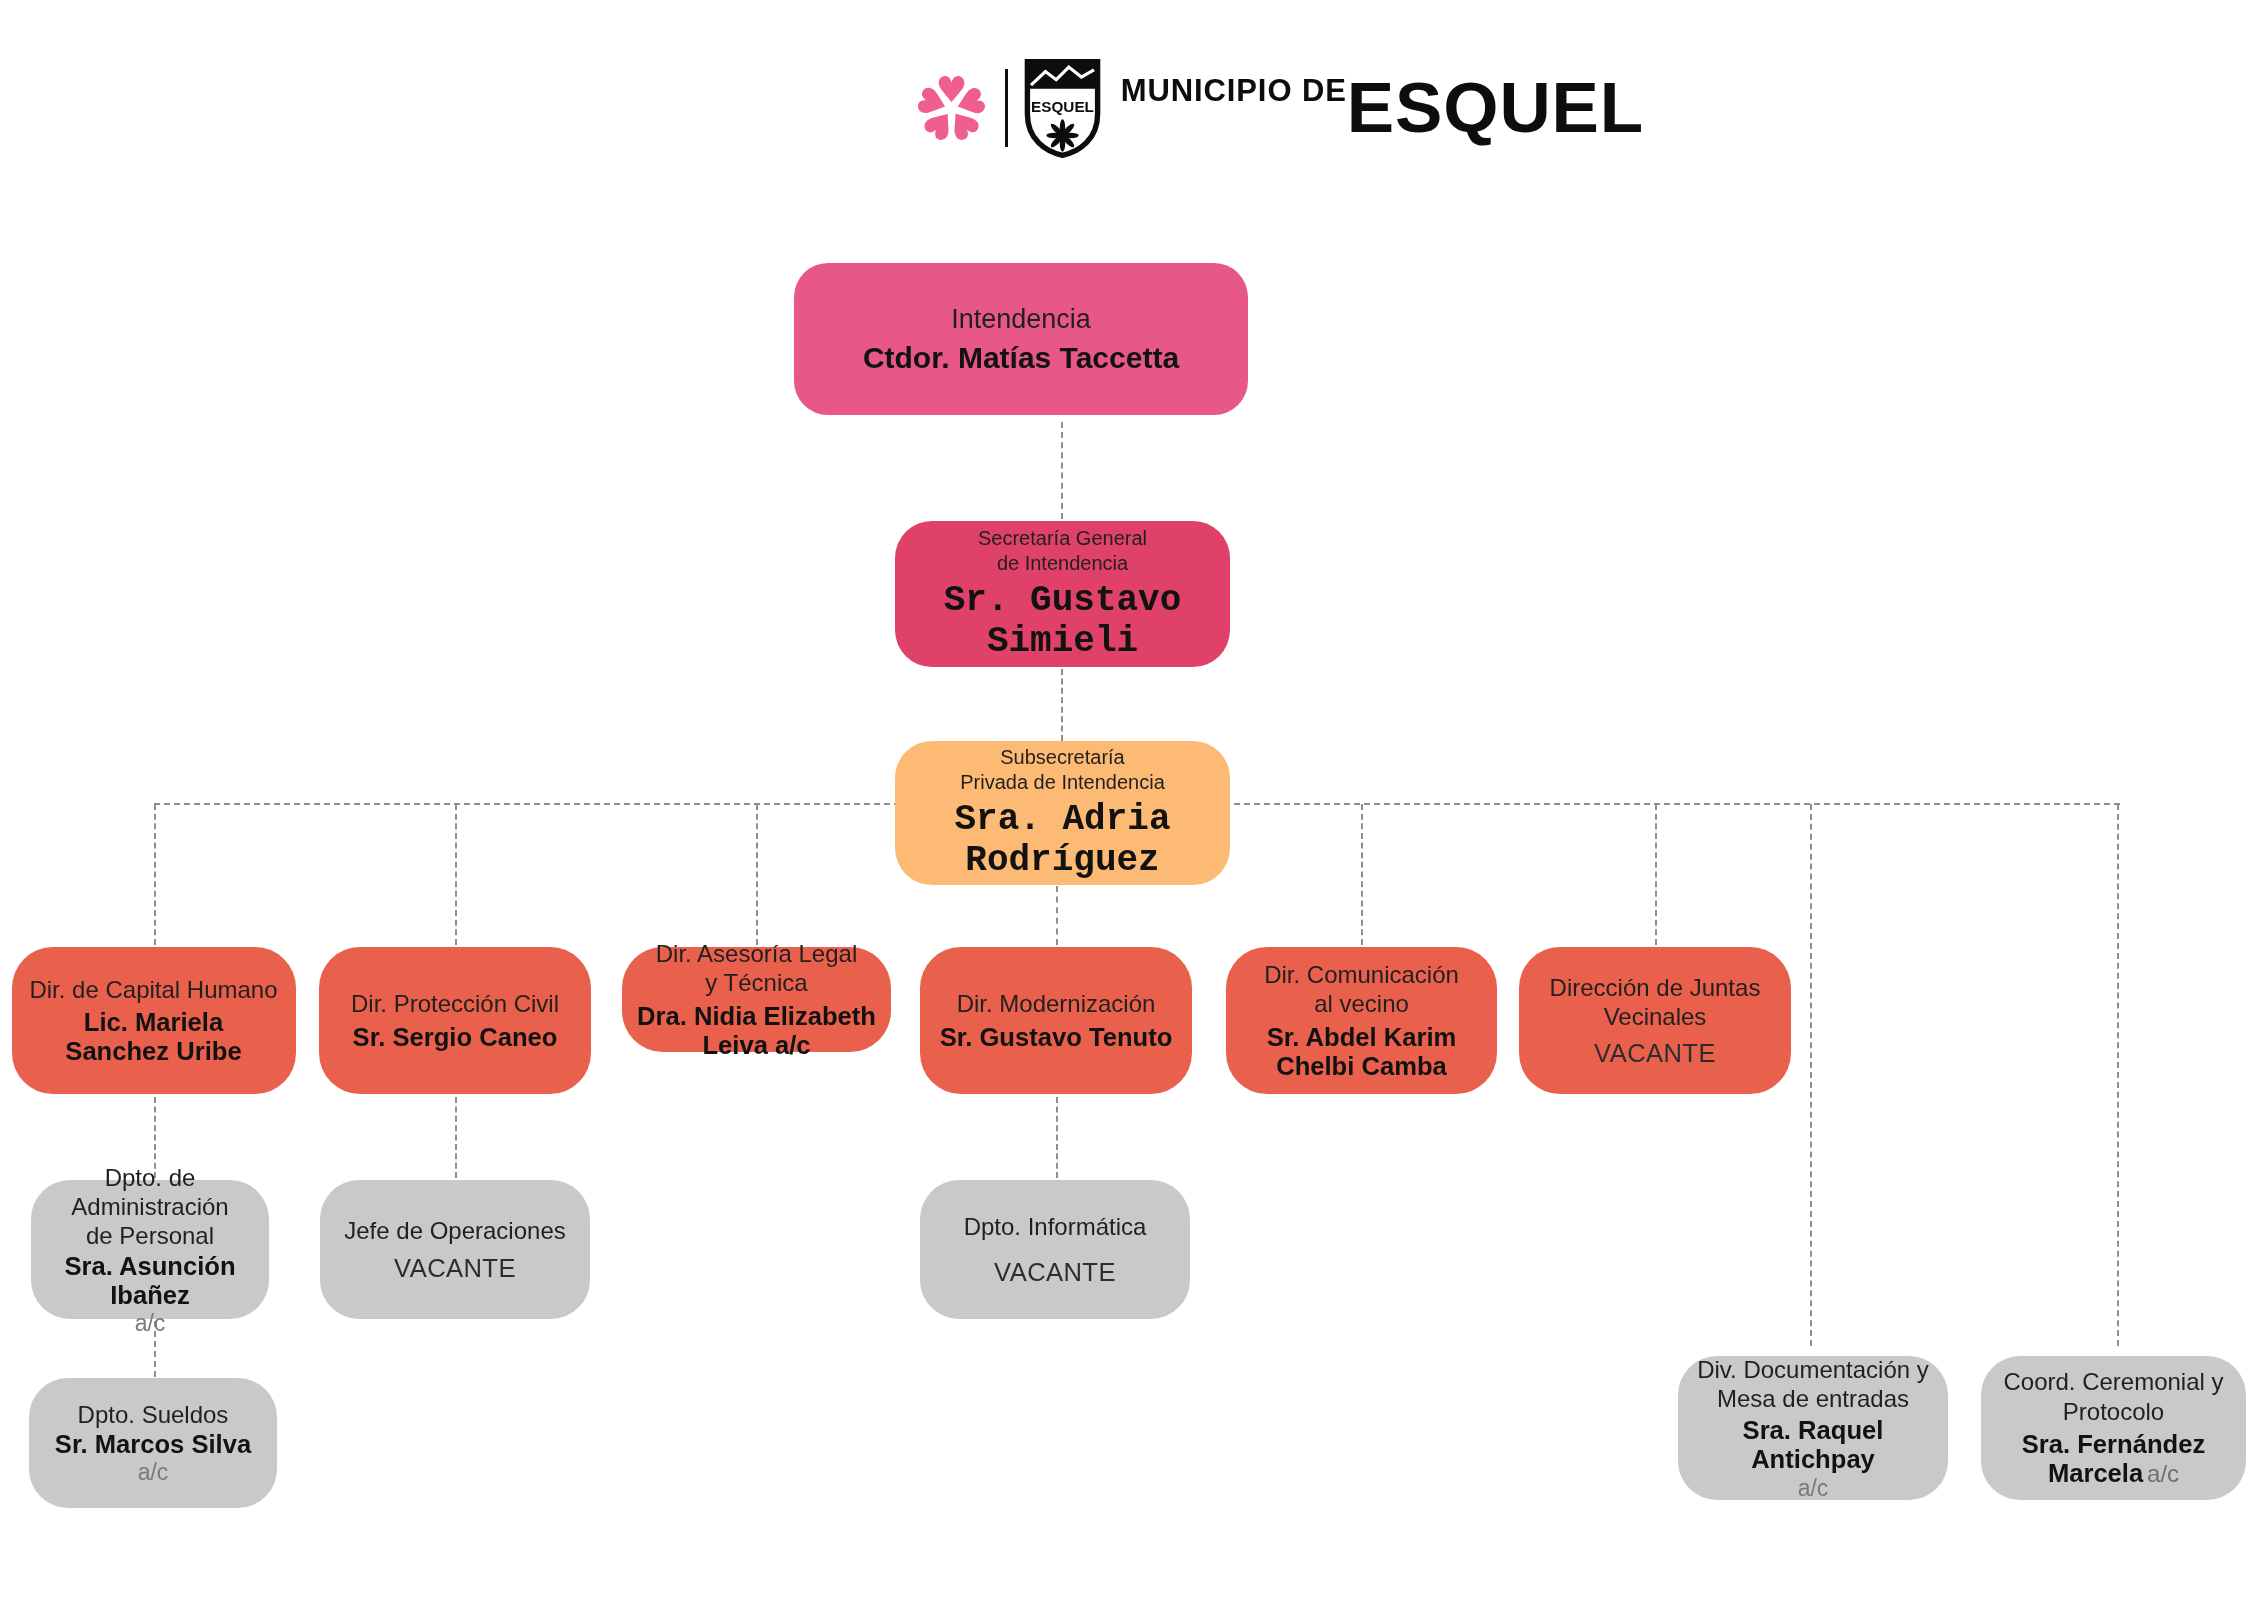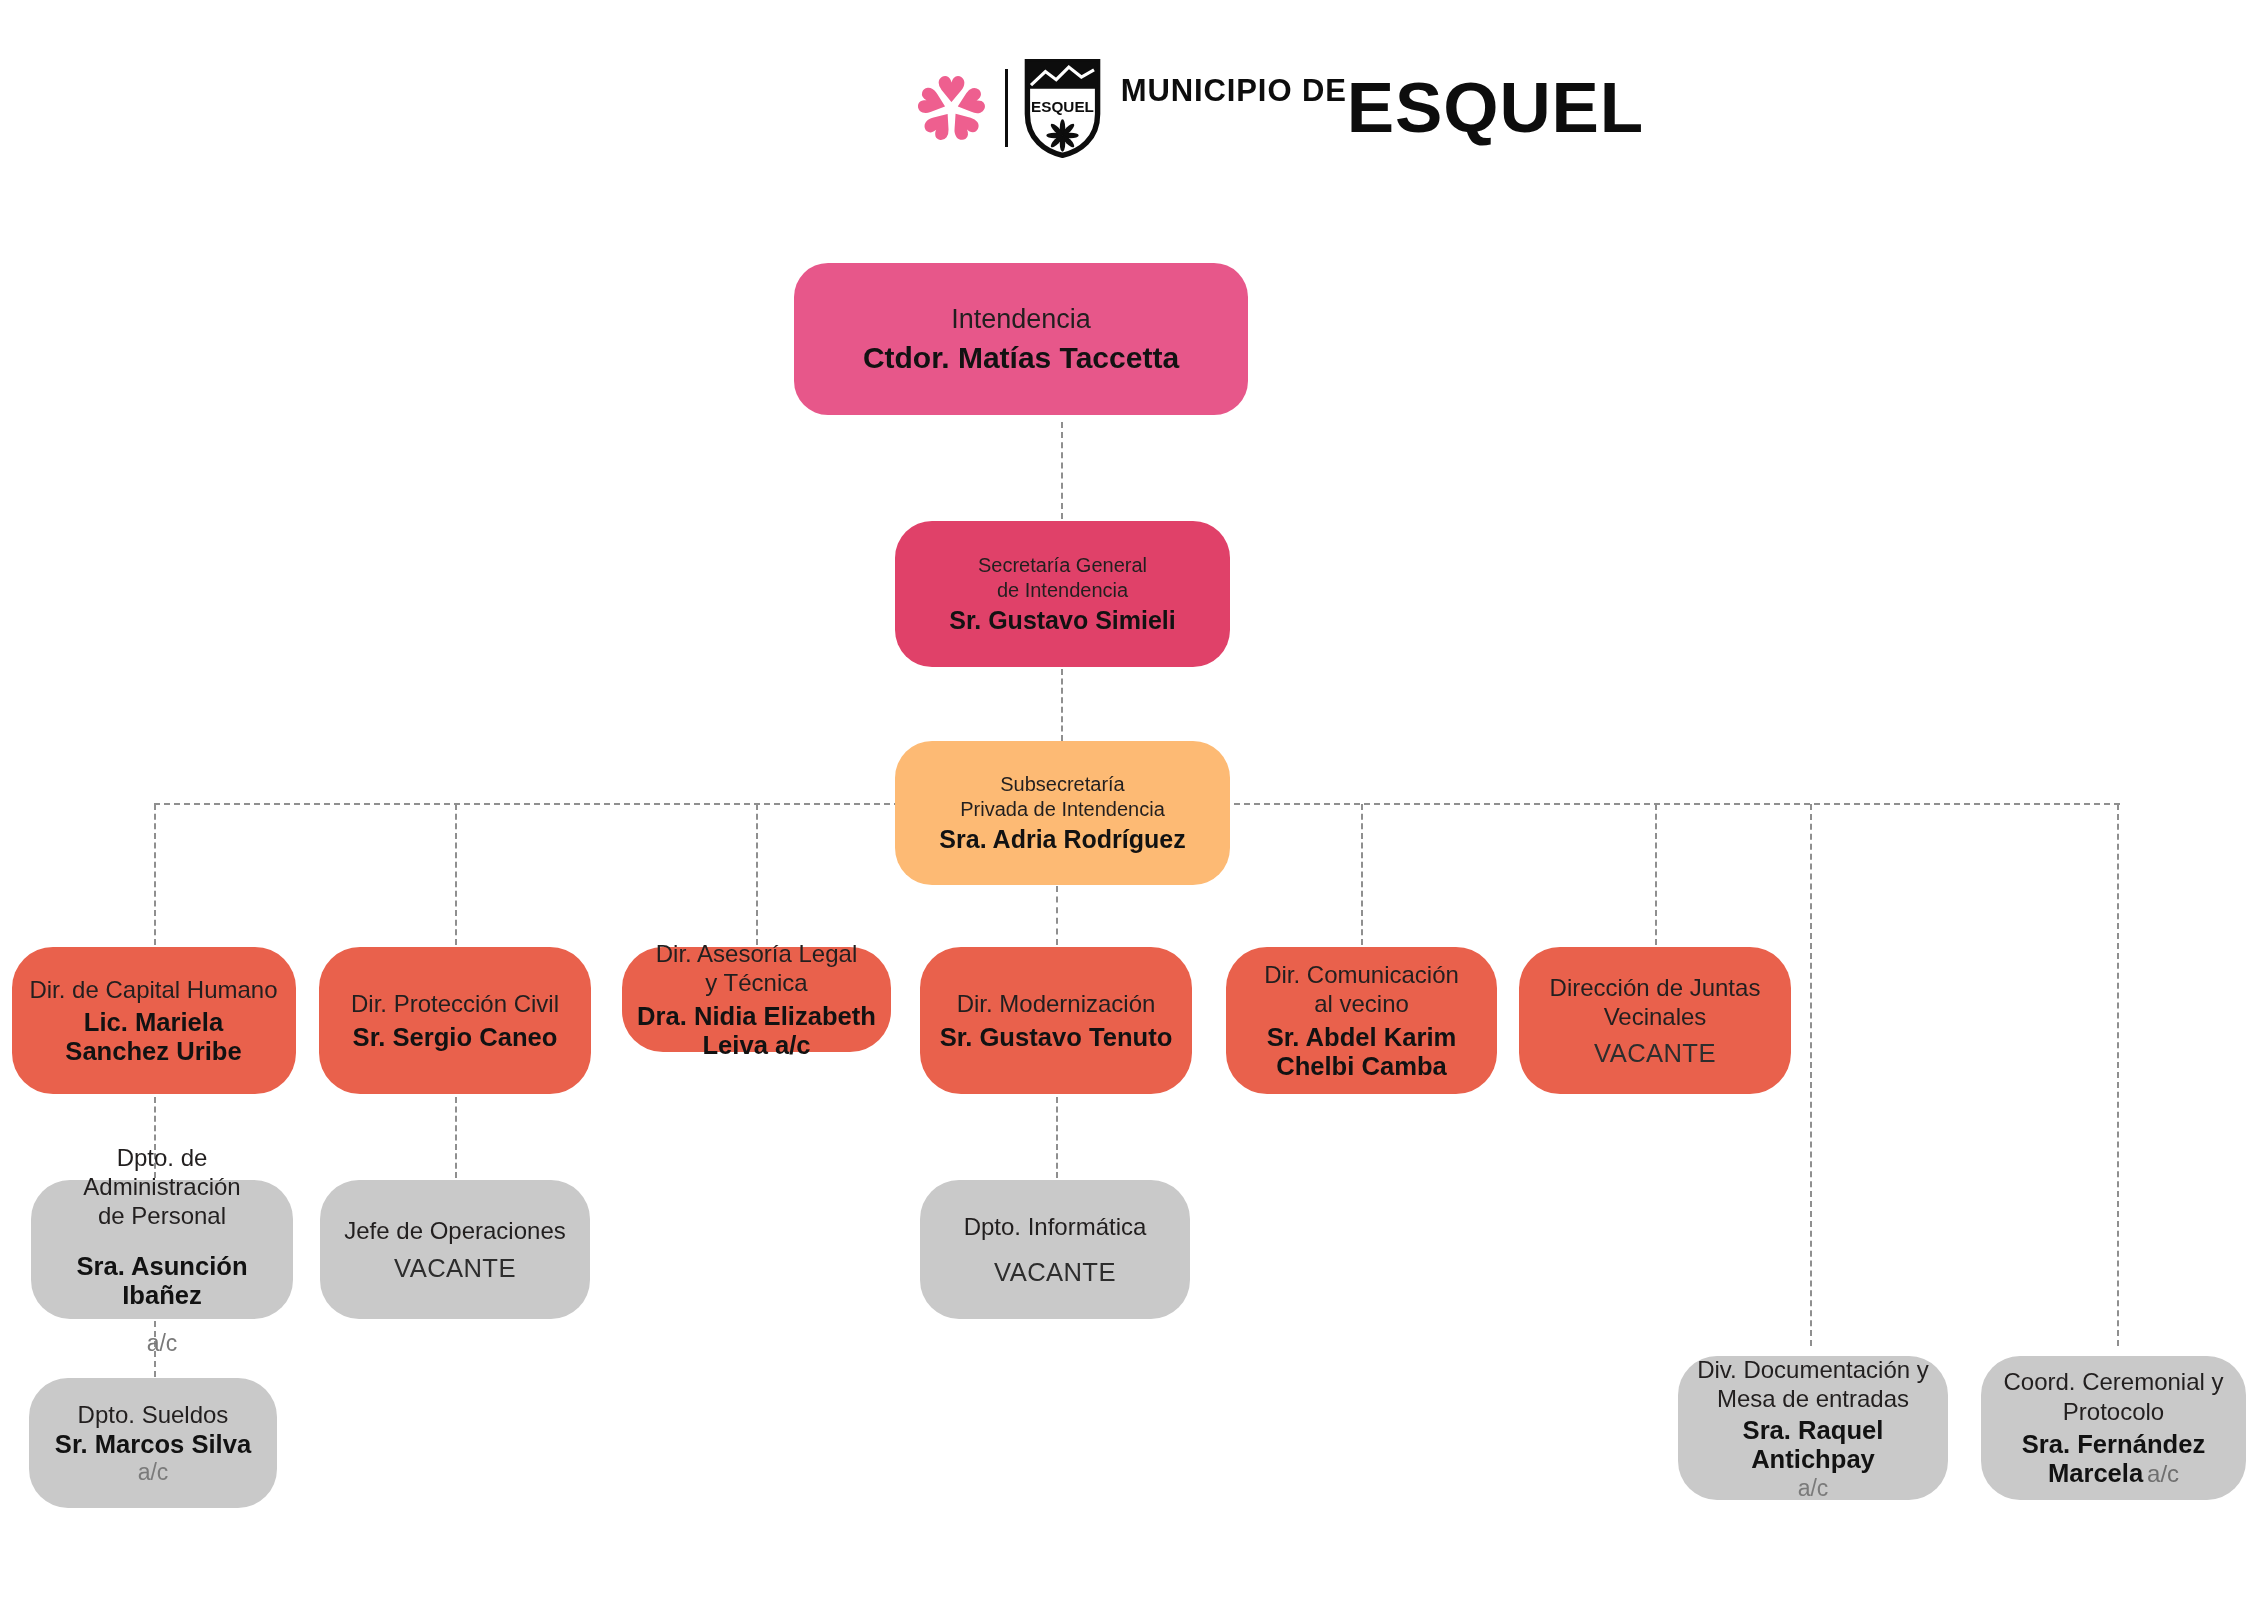--- a/index.html
+++ b/index.html
@@ -35,21 +35,21 @@
 
   .pink{background:#E7578A;border-radius:34px;}
   .crimson{background:#E04169;border-radius:37px;}
   .orange{background:#fdba74;border-radius:37px;}
   .coral{background:#E9614C;border-radius:41px;}
   .gray{background:#C9C9C9;border-radius:39px;}
 
   .top-node .node-title{font-size:27px;}
   .top-node .node-name{font-size:30px;margin-top:5.3px;}
   .mid-node .node-title{font-size:20px;}
-  .mid-node .node-name{font-size:25px;}
+  .mid-node .node-name{font-size:36px;font-family:Liberation Mono, monospace;}
 </style>
 </head>
 <body>
 
 <div id="canvas">
 
   <div id="logo-row">
     <svg width="85" height="85" viewBox="0 0 100 100">
       <g fill="#EE5F8F" font-family="DejaVu Sans" font-size="42" text-anchor="middle">
         <text x="50" y="42" transform="rotate(0 50 50)">♥</text>
@@ -146,21 +146,21 @@
     <div class="node-name">Sr. Abdel Karim
 Chelbi Camba</div>
   </div>
 
   <div class="node coral" style="left:1519px;top:947px;width:272px;height:147px;">
     <div class="node-title">Dirección de Juntas
 Vecinales</div>
     <div class="node-name vacant">VACANTE</div>
   </div>
 
-  <div class="node gray" style="left:31px;top:1180px;width:262px;height:139px;gap:20px;">
+  <div class="node gray" style="left:31px;top:1180px;width:238px;height:139px;">
     <div class="node-title">Dpto. de Administración
 de Personal</div>
     <div class="node-name" style="margin-top:0.9px;">Sra. Asunción Ibañez</div>
     <div class="node-ac">a/c</div>
   </div>
 
   <div class="node gray" style="left:320px;top:1180px;width:270px;height:139px;">
     <div class="node-title">Jefe de Operaciones</div>
     <div class="node-name vacant">VACANTE</div>
   </div>

